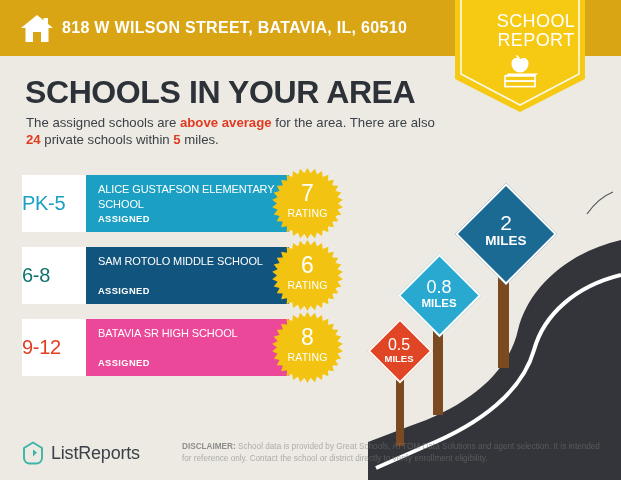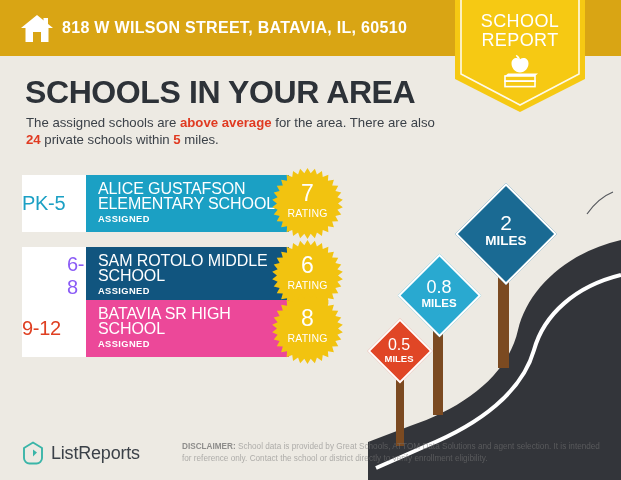--- a/index.html
+++ b/index.html
@@ -69,20 +69,21 @@
   .badge-title {
     position: absolute;
     left: 0; top: 18px;
     width: 130px;
     text-align: center;
     color: #ffffff;
     font-size: 18px;
     font-weight: normal;
     line-height: 19px;
     letter-spacing: 0.4px;
+    padding-left: 16px;
   }
   .badge-emblem {
     position: absolute;
     left: 43px; top: 60px;
     width: 44px; height: 38px;
   }
 
   
   .main-title {
     position: absolute;
@@ -108,21 +109,21 @@
 
   
   .school-row {
     position: absolute;
     left: 22px;
     width: 330px;
     height: 57px;
   }
   .row1 { top: 175px; }
   .row2 { top: 247px; }
-  .row3 { top: 300px; }
+  .row3 { top: 319px; }
 
   .grade-box {
     position: absolute;
     left: 0; top: 0;
     width: 64px; height: 57px;
     background: #ffffff;
     display: flex;
     align-items: center;
     justify-content: flex-start;
   }
@@ -134,21 +135,21 @@
   .name-bar {
     position: absolute;
     left: 64px; top: 0;
     width: 203px; height: 57px;
   }
   .school-name {
     position: absolute;
     left: 12px; top: 7px;
     width: 186px;
     color: #ffffff;
-    font-size: 16px;
+    font-size: 11px;
     line-height: 14.5px;
     letter-spacing: -0.1px;
   }
   .assigned-label {
     position: absolute;
     left: 12px; bottom: 8px;
     color: #ffffff;
     font-size: 9.3px;
     font-weight: bold;
     letter-spacing: 0.4px;
@@ -335,21 +336,21 @@
       <svg class="burst-svg" viewBox="0 0 100 100">
         <polygon class="burst-poly" points="50.00,0.00 54.49,7.24 60.40,1.09 63.29,9.10 70.34,4.32 71.50,12.76 79.39,9.55 78.77,18.04 87.16,16.54 84.79,24.73 93.30,25.00 89.28,32.51 97.55,34.55 92.06,41.06 99.73,44.77 93.00,50.00 99.73,55.23 92.06,58.94 97.55,65.45 89.28,67.49 93.30,75.00 84.79,75.27 87.16,83.46 78.77,81.96 79.39,90.45 71.50,87.24 70.34,95.68 63.29,90.90 60.40,98.91 54.49,92.76 50.00,100.00 45.51,92.76 39.60,98.91 36.71,90.90 29.66,95.68 28.50,87.24 20.61,90.45 21.23,81.96 12.84,83.46 15.21,75.27 6.70,75.00 10.72,67.49 2.45,65.45 7.94,58.94 0.27,55.23 7.00,50.00 0.27,44.77 7.94,41.06 2.45,34.55 10.72,32.51 6.70,25.00 15.21,24.73 12.84,16.54 21.23,18.04 20.61,9.55 28.50,12.76 29.66,4.32 36.71,9.10 39.60,1.09 45.51,7.24" fill="#f2c310"></polygon>
       </svg>
       <div class="rating-value">7</div>
       <div class="rating-word">RATING</div>
     </div>
   </div>
 
   <div class="school-row row2">
     <div class="grade-box">
-      <span class="grade-text" style="color: #8b5cf6; margin-left: 45px;">6-8</span>
+      <span class="grade-text" style="color: #0f766e;">6-8</span>
     </div>
     <div class="name-bar" style="background: rgb(17, 85, 127);">
       <div class="school-name">SAM ROTOLO MIDDLE SCHOOL</div>
       <div class="assigned-label">ASSIGNED</div>
     </div>
     <div class="rating-burst">
       <svg class="burst-svg" viewBox="0 0 100 100">
         <polygon class="burst-poly" points="50.00,0.00 54.49,7.24 60.40,1.09 63.29,9.10 70.34,4.32 71.50,12.76 79.39,9.55 78.77,18.04 87.16,16.54 84.79,24.73 93.30,25.00 89.28,32.51 97.55,34.55 92.06,41.06 99.73,44.77 93.00,50.00 99.73,55.23 92.06,58.94 97.55,65.45 89.28,67.49 93.30,75.00 84.79,75.27 87.16,83.46 78.77,81.96 79.39,90.45 71.50,87.24 70.34,95.68 63.29,90.90 60.40,98.91 54.49,92.76 50.00,100.00 45.51,92.76 39.60,98.91 36.71,90.90 29.66,95.68 28.50,87.24 20.61,90.45 21.23,81.96 12.84,83.46 15.21,75.27 6.70,75.00 10.72,67.49 2.45,65.45 7.94,58.94 0.27,55.23 7.00,50.00 0.27,44.77 7.94,41.06 2.45,34.55 10.72,32.51 6.70,25.00 15.21,24.73 12.84,16.54 21.23,18.04 20.61,9.55 28.50,12.76 29.66,4.32 36.71,9.10 39.60,1.09 45.51,7.24" fill="#f2c310"></polygon>
       </svg>
       <div class="rating-value">6</div>

